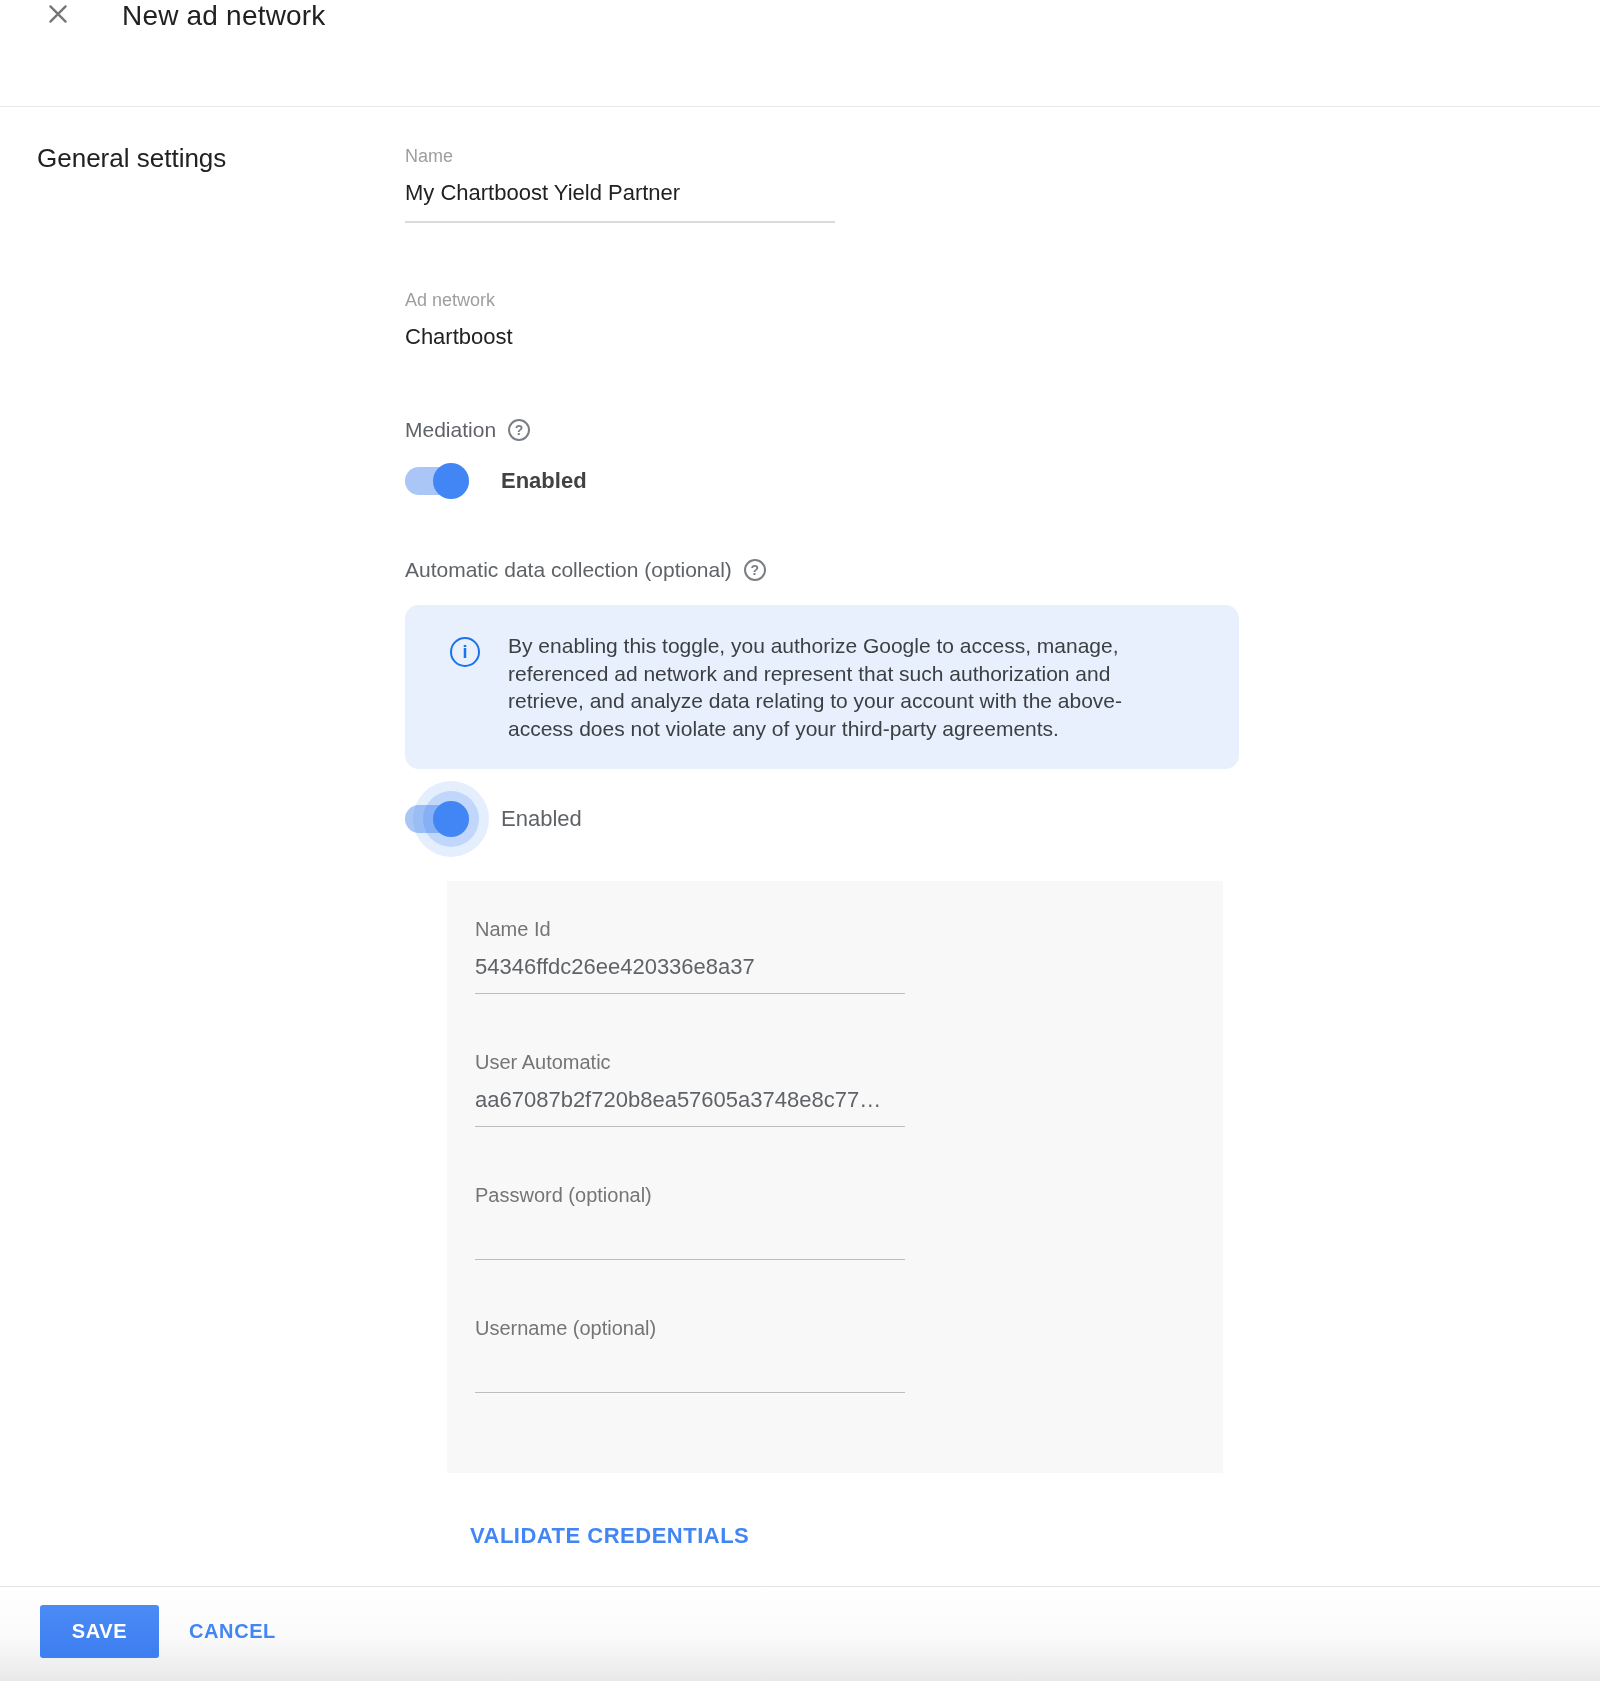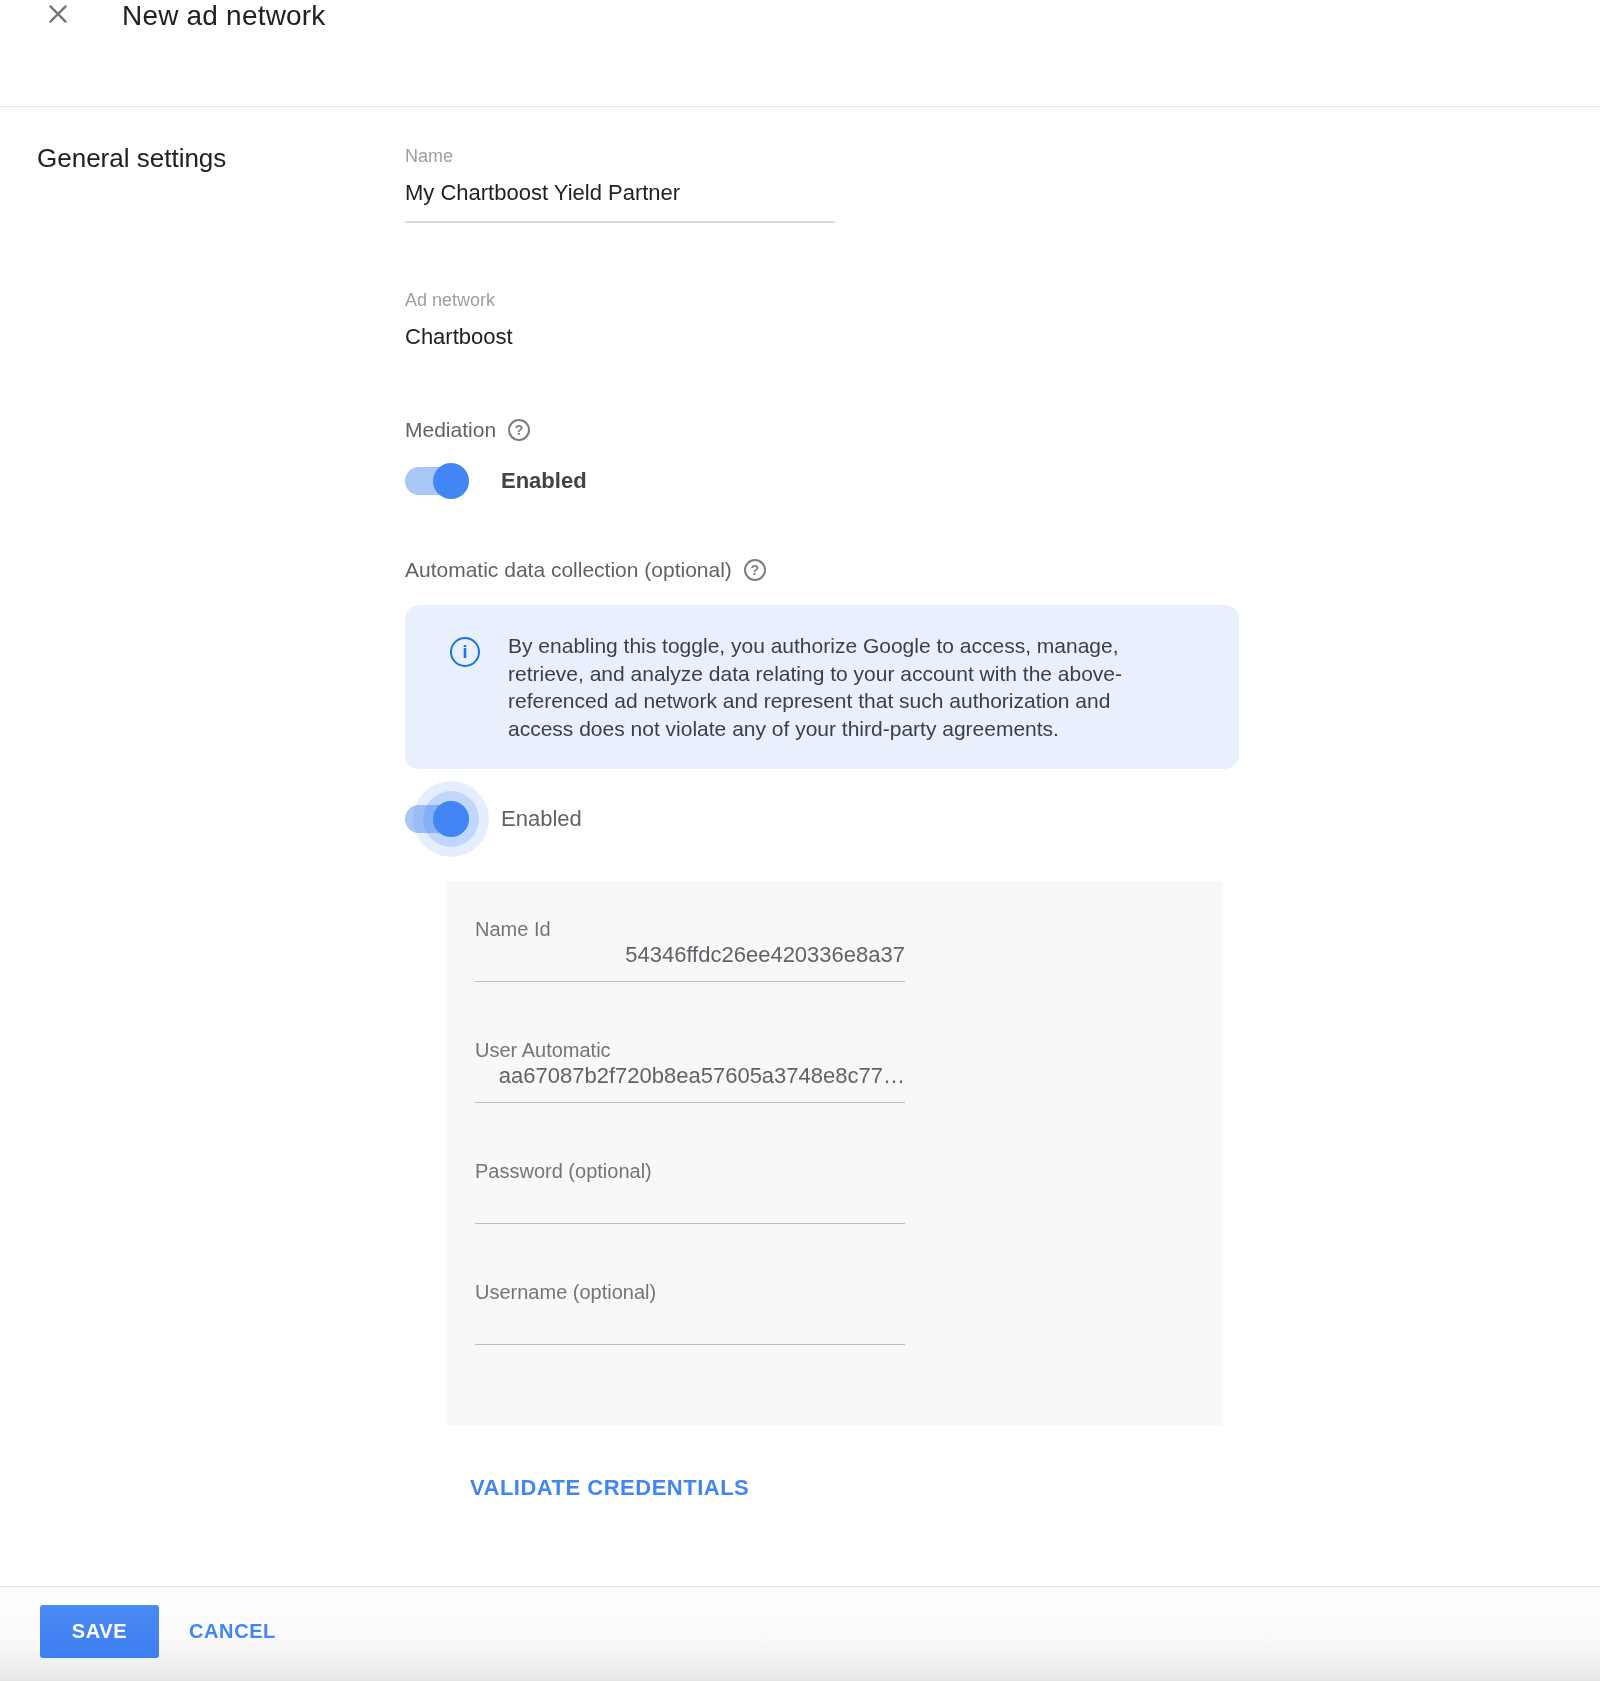--- a/index.html
+++ b/index.html
@@ -54,23 +54,23 @@
                font-size:18px; font-weight:bold; color:#1a73e8; font-style:normal; }
   .info-text { font-size:21px; line-height:27.5px; color:#3c4043; max-width:680px; }
 
   .group-toggle2 { margin-top:32px; }
 
   .cred-panel { margin-top:44px; margin-left:42px; width:776px; background:#f8f8f8;
                 padding:36px 0 80px 28px; }
   .pfield { width:430px; }
   .pfield + .pfield { margin-top:56px; }
   .plabel { font-size:20px; line-height:24px; color:#757575; }
-  .pvalue { display:block; margin-top:0; font-size:22px; line-height:28px; color:#5f6368;
+  .pvalue { display:block; margin-top:12px; font-size:22px; line-height:28px; color:#5f6368;
             border:none; border-bottom:1px solid #bdbdbd; outline:none; background:transparent;
-            width:100%; padding:0 0 12px 0; font-family:"Liberation Sans", sans-serif;text-align:right; }
+            width:100%; padding:0 0 12px 0; font-family:"Liberation Sans", sans-serif; }
 
   .validate-btn { display:inline-block; margin-top:50px; margin-left:65px; font-size:22px; font-weight:bold;
                   color:#4285f4; letter-spacing:0.5px; cursor:pointer; background:none; border:none;
                   font-family:"Liberation Sans", sans-serif; }
 
   .content-divider { position:absolute; left:0; bottom:0; width:100%; height:1px; background:#e3e3e3; }
 
   
   .footer { height:94px; display:flex; align-items:flex-start; padding:18px 0 0 40px;
             background:linear-gradient(180deg,#ffffff 0%,#fbfbfb 50%,#e9e9e9 100%); }
@@ -125,22 +125,22 @@
     <div class="group-adc">
       <div class="label-row">
         <span>Automatic data collection (optional)</span>
         <span class="help-icon">?</span>
       </div>
 
       <div class="info-box">
         <i class="info-icon">i</i>
         <div class="info-text">
           <div>By enabling this toggle, you authorize Google to access, manage,</div>
+          <div>referenced ad network and represent that such authorization and</div>
           <div>retrieve, and analyze data relating to your account with the above-</div>
-          <div>referenced ad network and represent that such authorization and</div>
           <div>access does not violate any of your third-party agreements.</div>
         </div>
       </div>
 
       <div class="toggle-row group-toggle2">
         <div class="toggle">
           <div class="halo-outer"></div>
           <div class="halo-inner"></div>
           <div class="track"></div>
           <div class="knob"></div>

